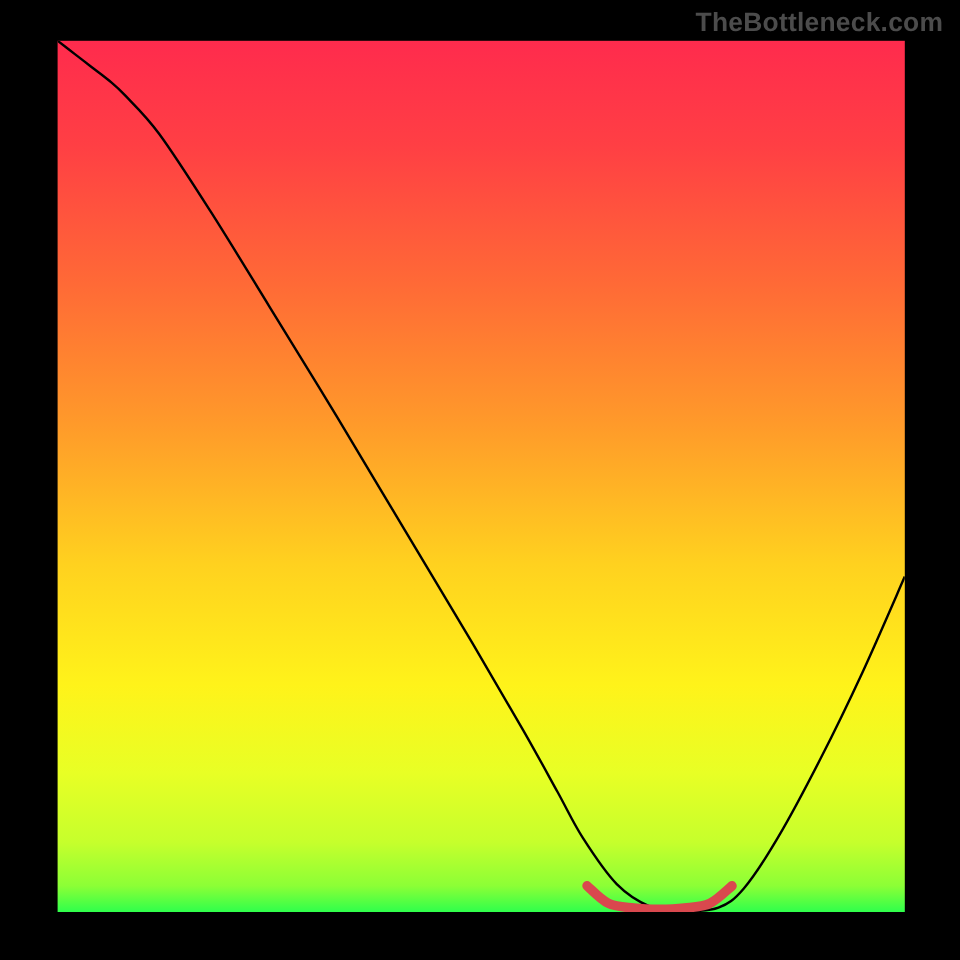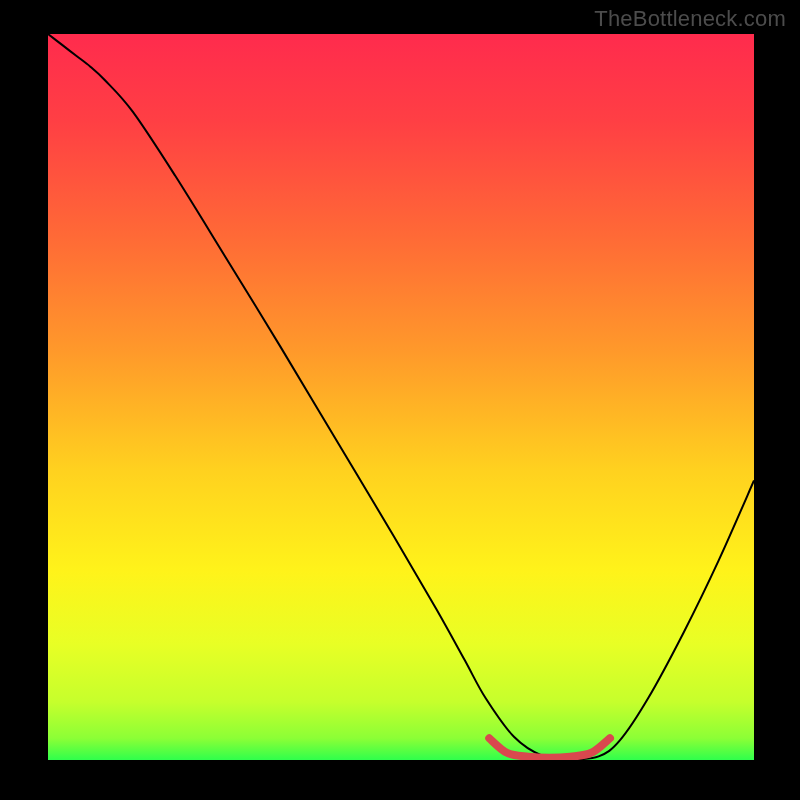--- a/index.html
+++ b/index.html
@@ -15,21 +15,21 @@
     position: relative;
     width: 800px;
     height: 800px;
     background: #000000;
   }
   .watermark {
     position: absolute;
     top: 6px;
     right: 14px;
     font-size: 22px;
-    font-weight: 400;
+    font-weight: 700;
     color: #4c4c4c;
     letter-spacing: 0.2px;
   }
   svg { display: block; }
 </style>
 </head>
 <body>
 
 <div class="stage">
   <div class="watermark">TheBottleneck.com</div>

